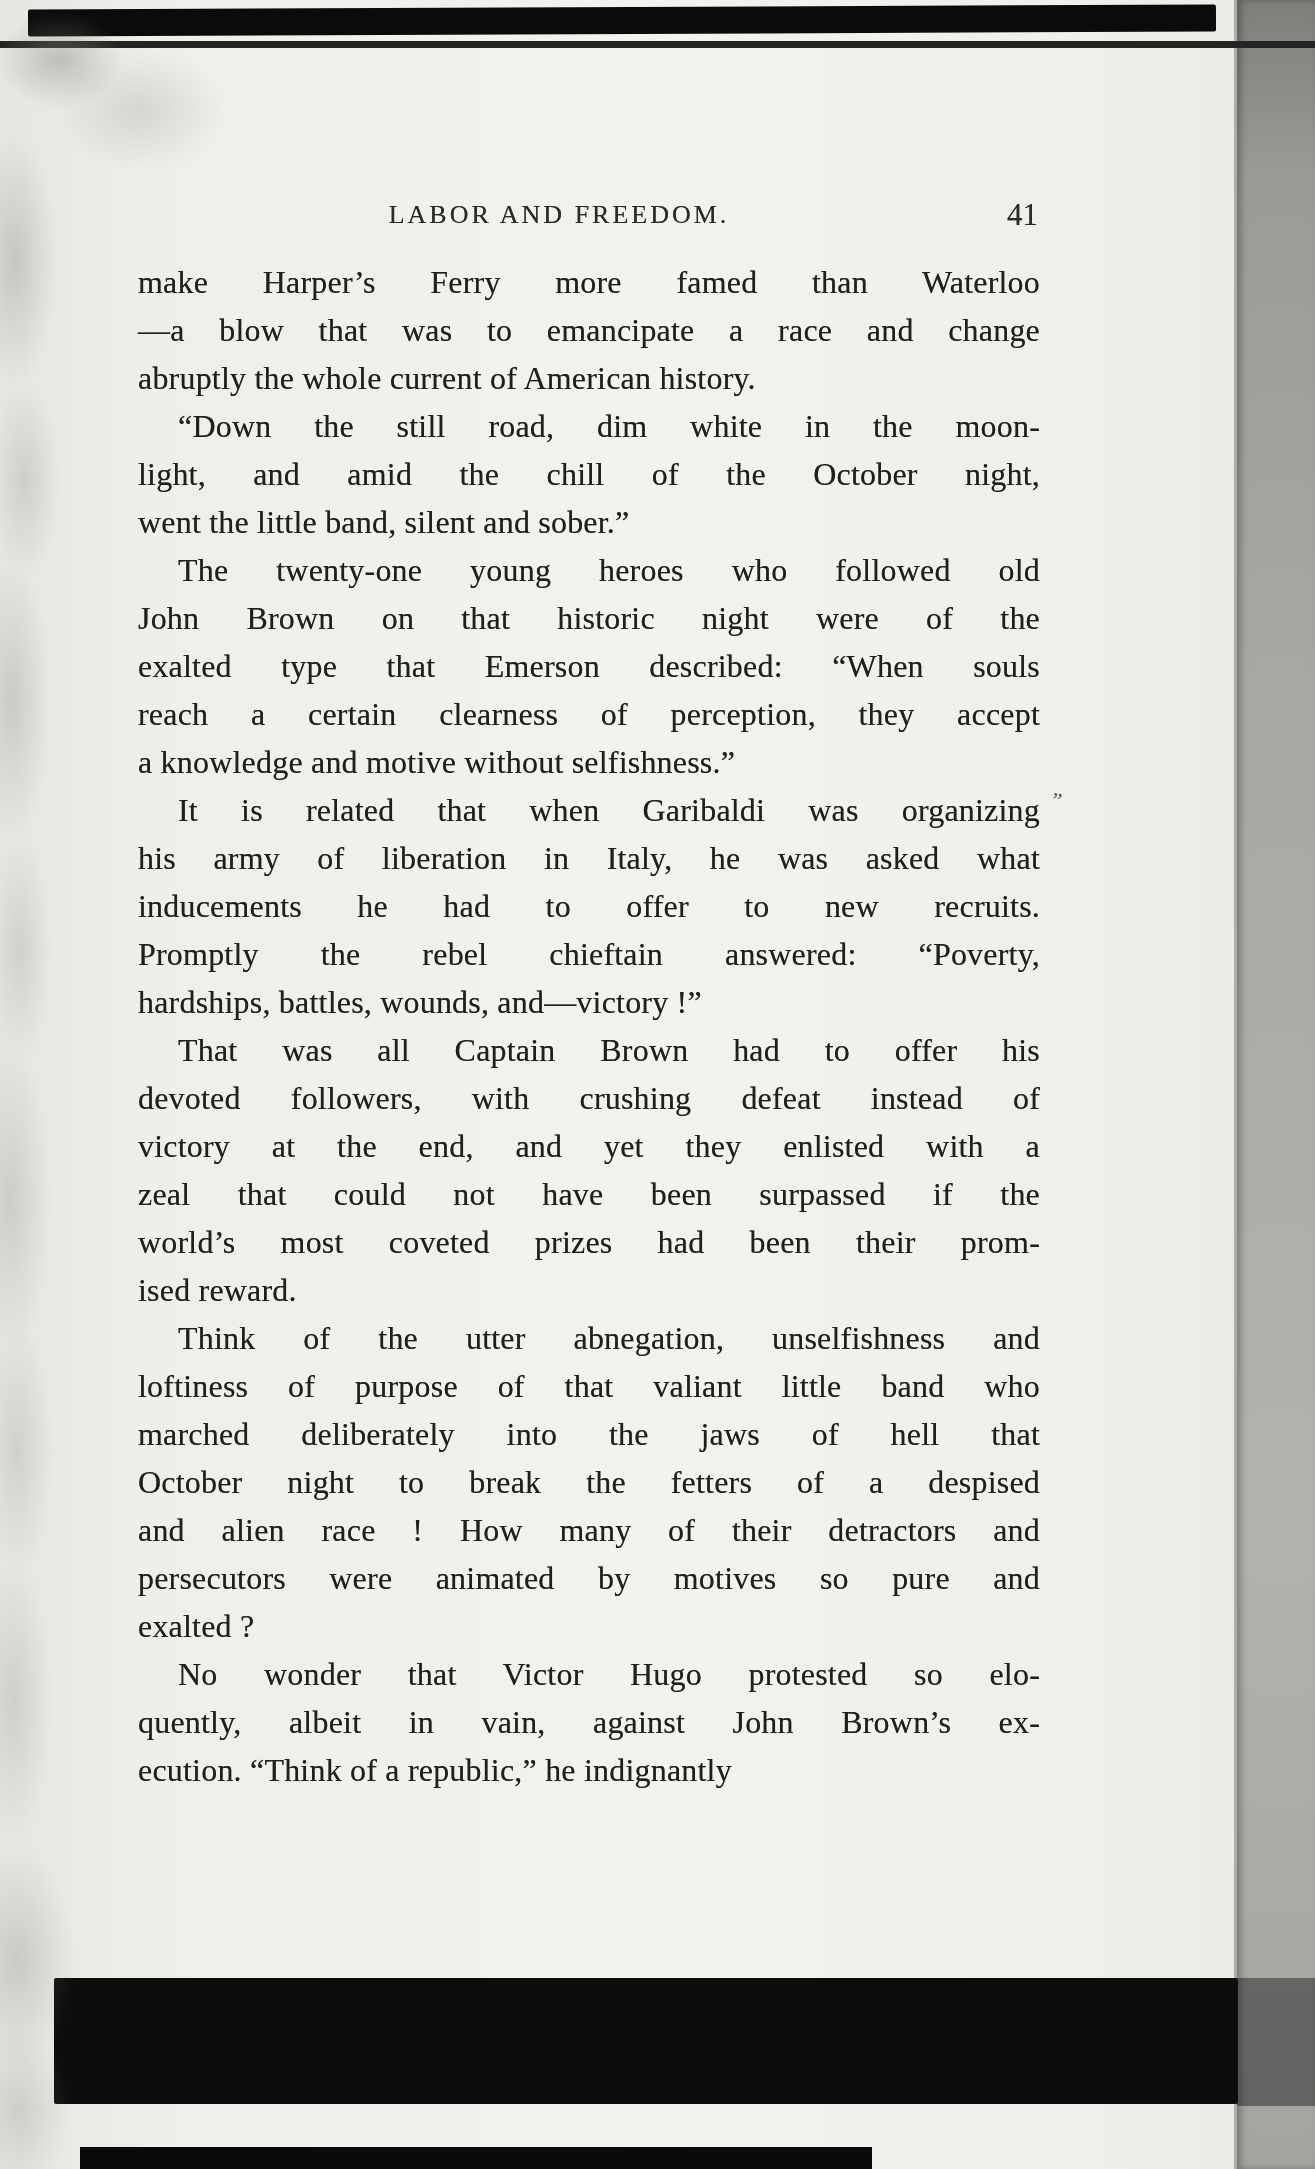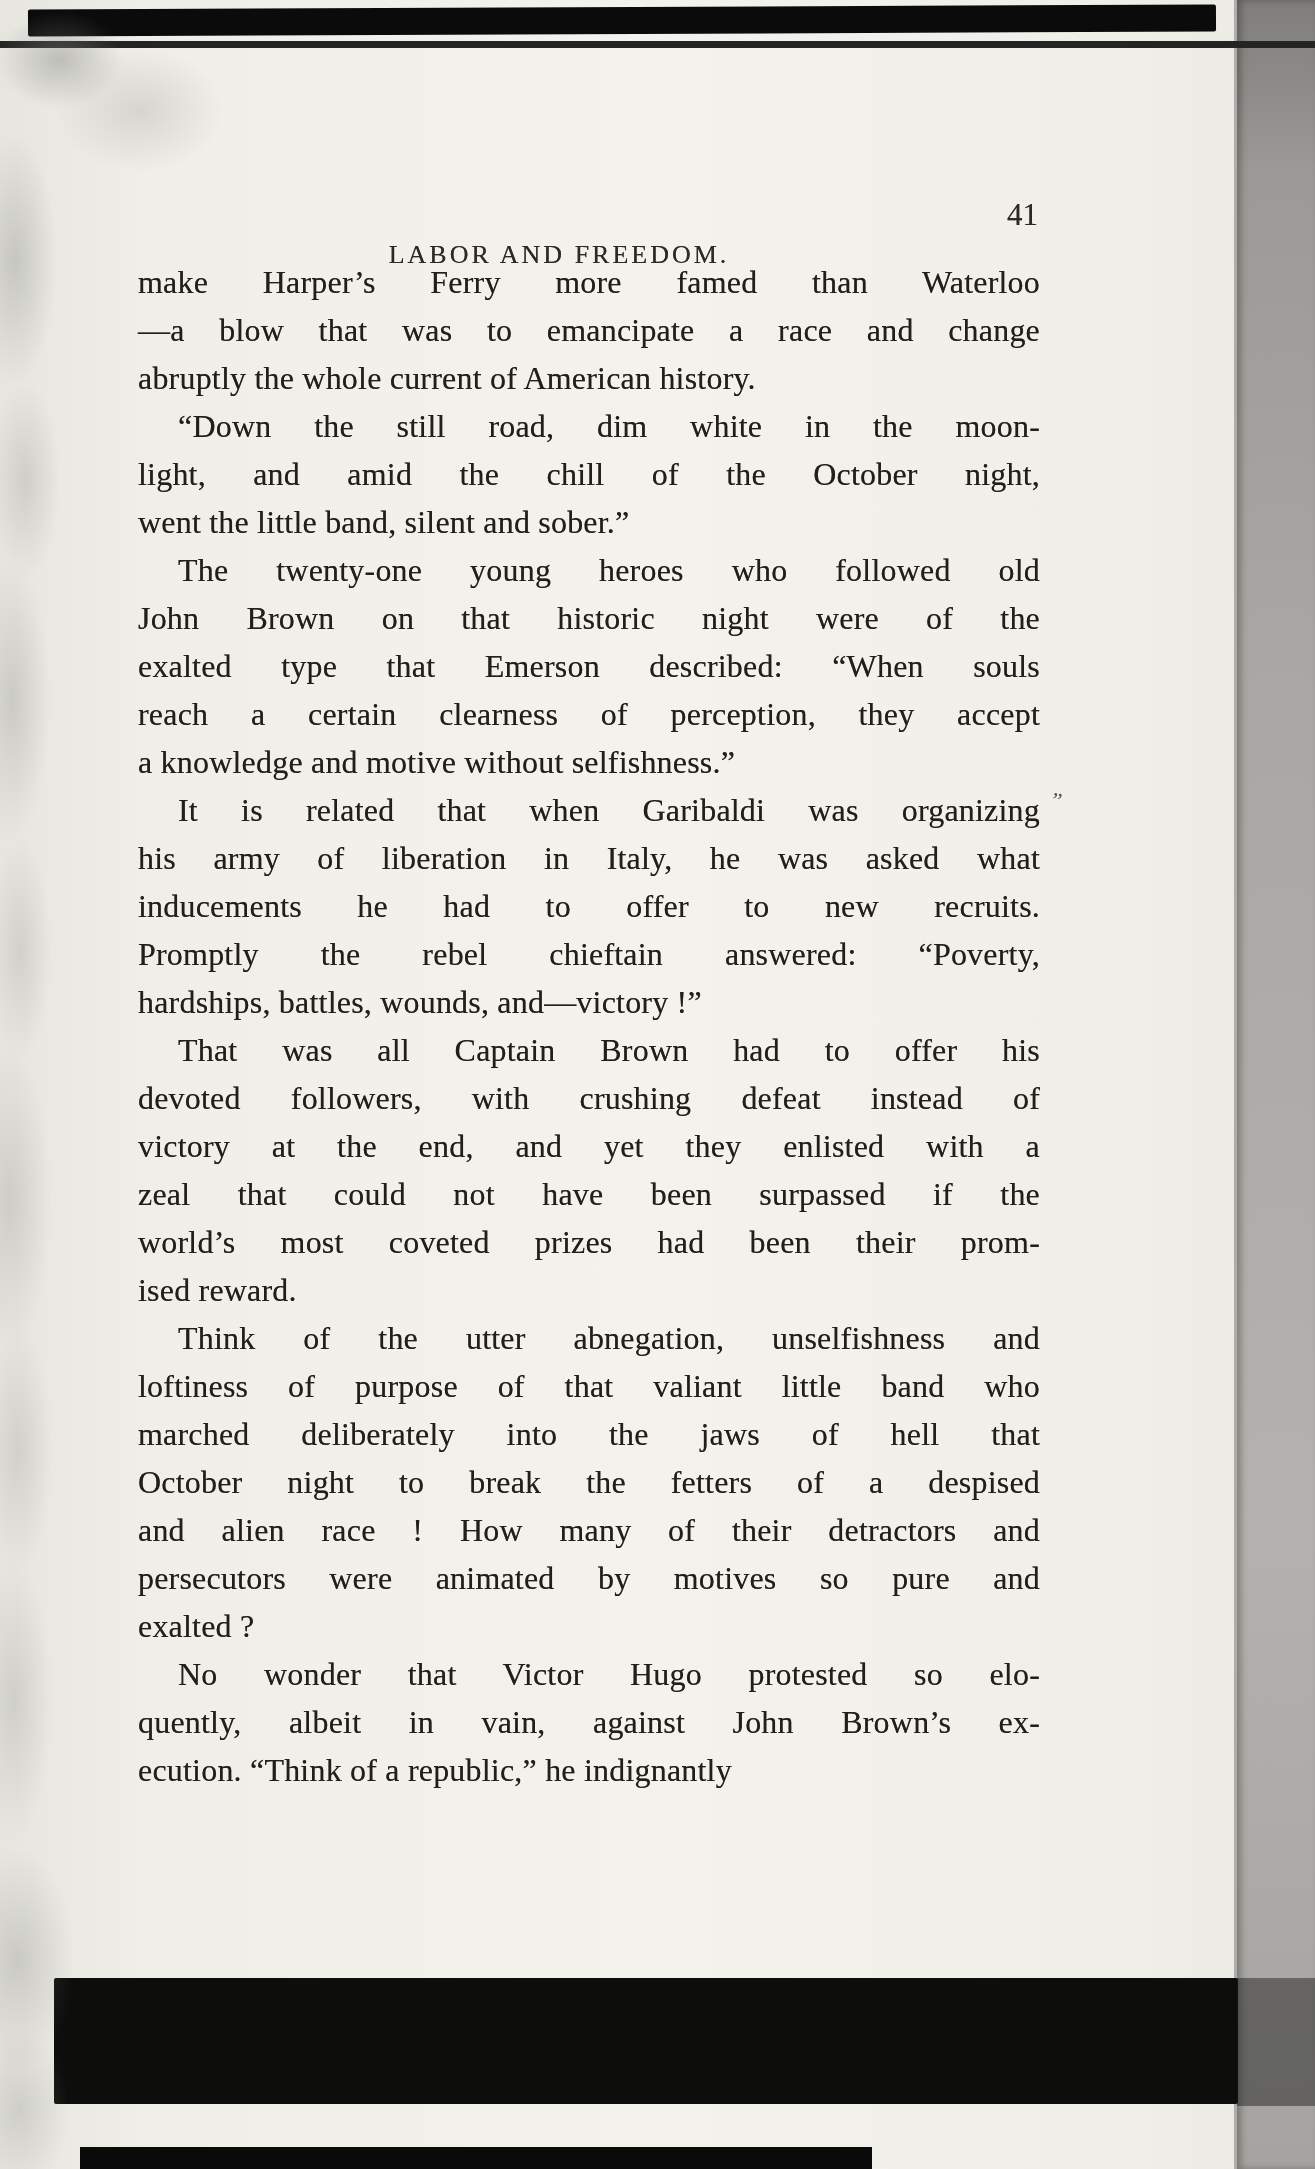--- a/index.html
+++ b/index.html
@@ -62,21 +62,20 @@
     position:absolute; left:80px; top:2147px; width:792px; height:22px;
     background:#0a0a0a;
   }
 
   
   .header { position:absolute; top:200px; left:138px; width:902px; height:44px; }
   .header-title {
     position:absolute; left:0; right:60px; text-align:center;
     font-size:26px; letter-spacing:3px; color:#2b2a27;
     text-shadow:0 0 .5px rgba(43,42,39,.7);
-    margin-top:40px;
   }
   .page-number {
     position:absolute; right:2px; top:-3px; font-size:31px; color:#2b2a27;
     text-shadow:0 0 .5px rgba(43,42,39,.7);
     text-align:center;
   }
 
   
   .page-body {
     position:absolute; top:258px; left:138px; width:902px;

